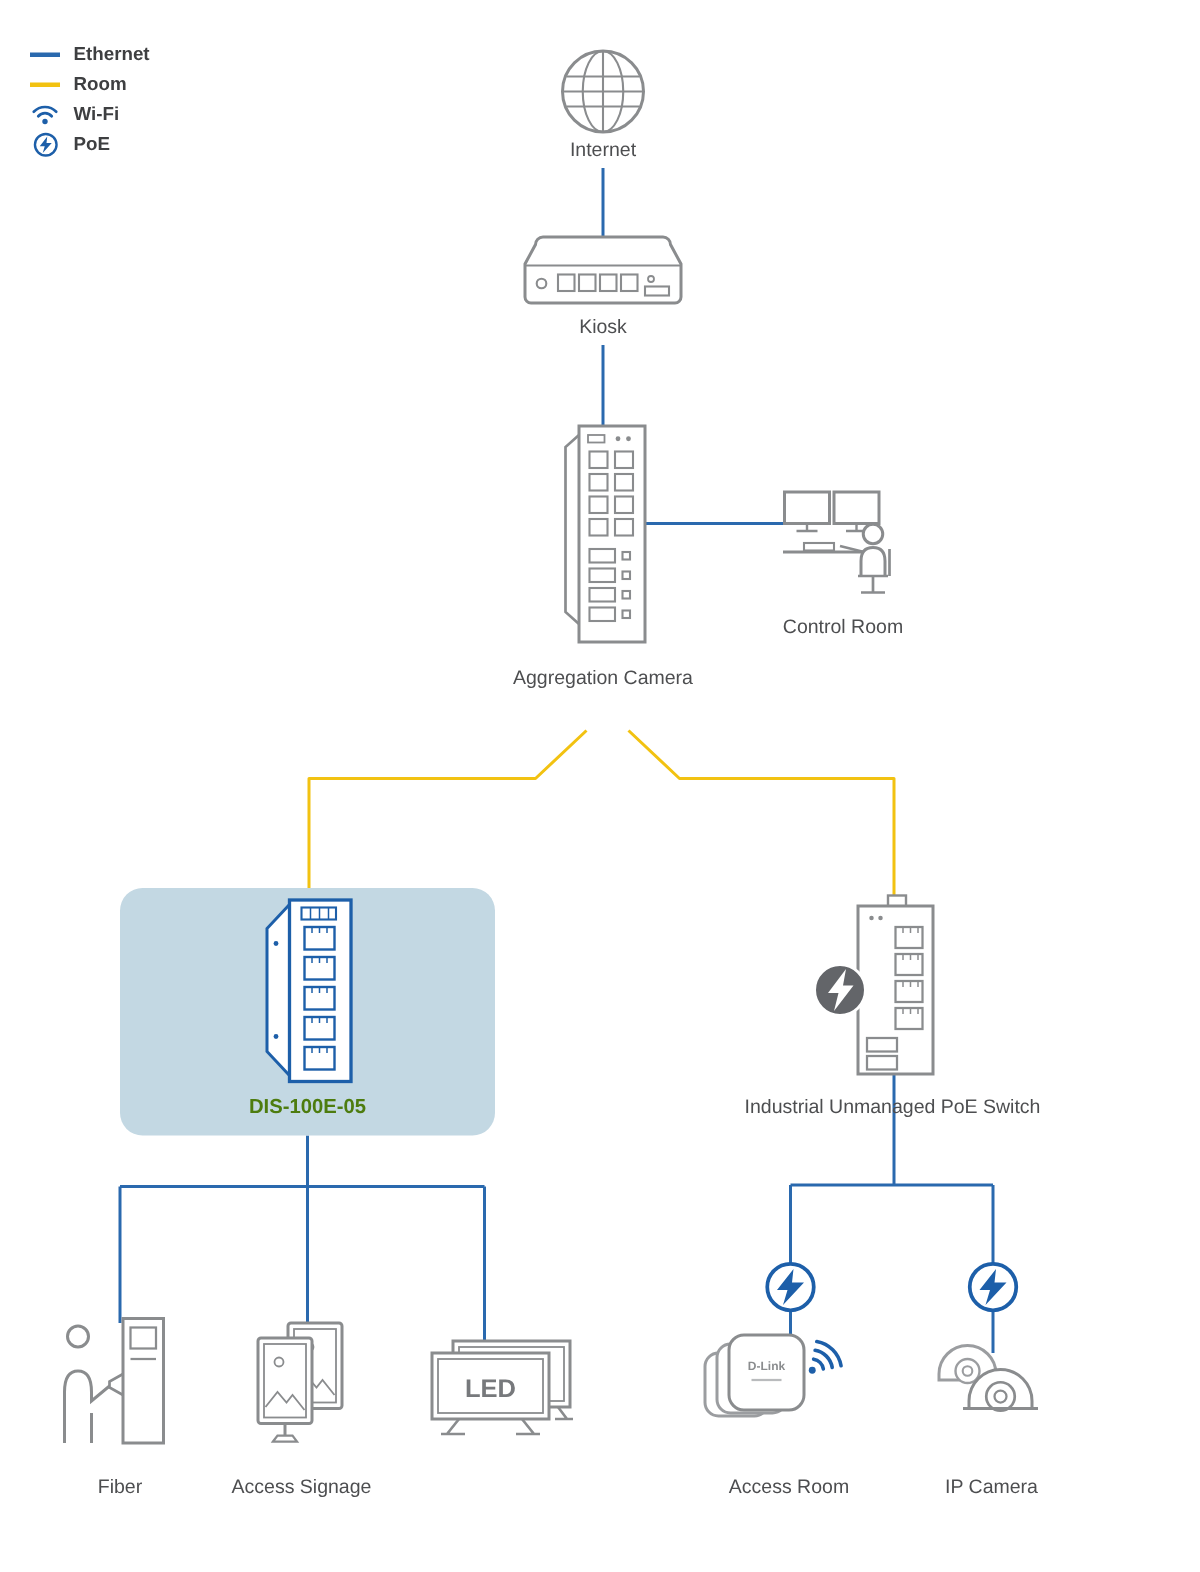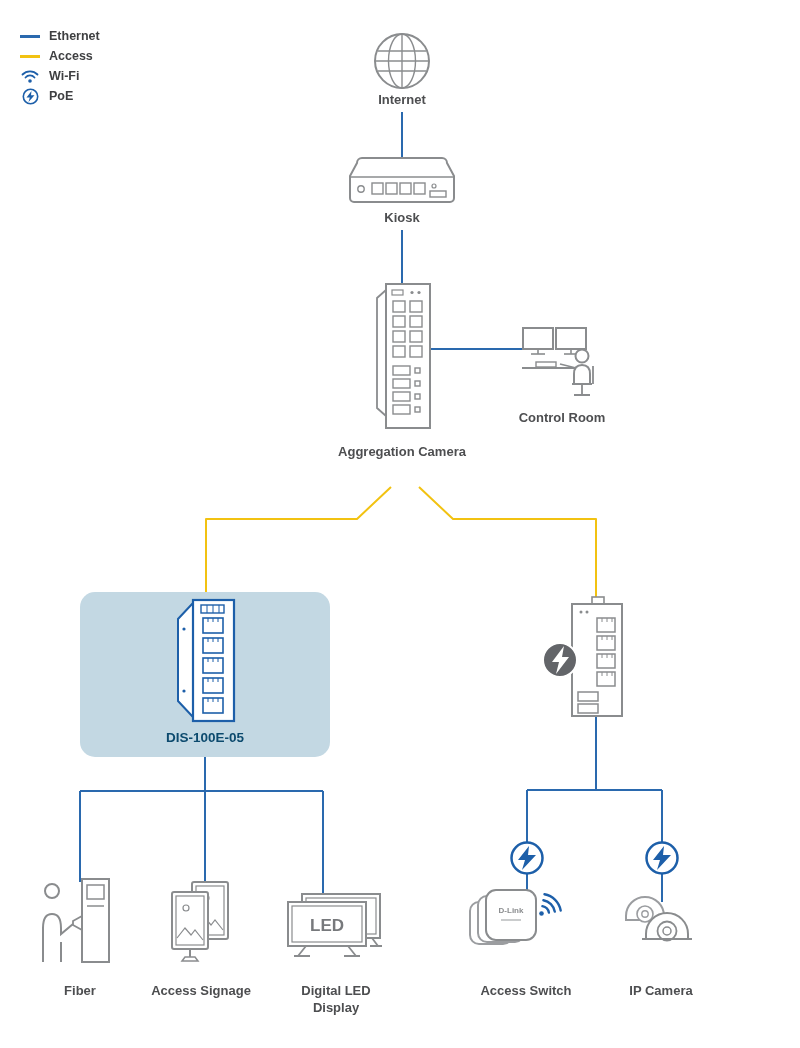--- a/index.html
+++ b/index.html
@@ -2,22 +2,22 @@
 <html><head>
 <meta charset="utf-8">
 <style>
   *{box-sizing:border-box;margin:0;padding:0}
   html,body{background:#fff}
   .stage{position:relative;width:800px;height:1048px;background:#fff;overflow:hidden;
          font-family:"Liberation Sans",sans-serif}
   .abs{position:absolute}
   svg{display:block}
   .lines{position:absolute;left:0;top:0}
-  .label{position:absolute;font-size:13px;font-weight:700;color:#4d4e50;text-align:center;line-height:1.3}
-  .label.blue{color:#0c4a6e;font-weight:700;font-size:13.5px}
+  .label{position:absolute;font-size:13px;font-weight:400;color:#4d4e50;text-align:center;line-height:1.3}
+  .label.blue{color:#4d7c0f;font-weight:700;font-size:13.5px}
   .hlbox{position:absolute;left:80px;top:592px;width:250px;height:165px;border-radius:15px;background:#c3d8e3}
   .legend{position:absolute;left:20px;top:26px}
   .legend-row{display:flex;align-items:center;height:20px}
   .legend-swatch{width:20px;height:3px;margin-right:9px}
   .legend-swatch.eth{background:#2a69ae}
   .legend-swatch.fib{background:#f2c211}
   .legend-iconwrap{width:20px;margin-right:9px;display:flex;justify-content:center}
   .legend-label{font-size:12.5px;font-weight:600;color:#3e3f41}
 </style>
 </head>
@@ -48,21 +48,21 @@
 
   <div class="hlbox"></div>
 
   <div class="legend">
     <div class="legend-row">
       <span class="legend-swatch eth"></span>
       <span class="legend-label">Ethernet</span>
     </div>
     <div class="legend-row">
       <span class="legend-swatch fib"></span>
-      <span class="legend-label">Access</span>
+      <span class="legend-label">Room</span>
     </div>
     <div class="legend-row">
       <span class="legend-iconwrap">
         <svg width="20" height="16" viewBox="0 0 20 16">
           <g fill="none" stroke="#1d5fa9" stroke-width="1.8" stroke-linecap="round">
             <path d="M2.5 6.5 a10.5 10.5 0 0 1 15 0"></path>
             <path d="M5.5 9.5 a6 6 0 0 1 9 0"></path>
           </g>
           <circle cx="10" cy="13" r="1.8" fill="#1d5fa9"></circle>
         </svg>
@@ -255,19 +255,19 @@
       <circle cx="23" cy="25" r="4" fill="none" stroke="#8a8c8e" stroke-width="1.5"></circle>
       <line x1="-2" y1="33" x2="48" y2="33" stroke="#8a8c8e" stroke-width="2"></line>
     </g>
   </svg>
 
   <div class="label" style="left:352px;top:92px;width:100px">Internet</div>
   <div class="label" style="left:352px;top:210px;width:100px">Kiosk</div>
   <div class="label" style="left:312px;top:444px;width:180px">Aggregation Camera</div>
   <div class="label" style="left:492px;top:410px;width:140px">Control Room</div>
   <div class="label blue" style="left:125px;top:729px;width:160px">DIS-100E-05</div>
+  <div class="label" style="left:455px;top:730px;width:280px">Industrial Unmanaged PoE Switch</div>
   <div class="label" style="left:30px;top:983px;width:100px">Fiber</div>
   <div class="label" style="left:131px;top:983px;width:140px">Access Signage</div>
-  <div class="label" style="left:281px;top:983px;width:110px">Digital LED Display</div>
-  <div class="label" style="left:466px;top:983px;width:120px">Access Switch</div>
+  <div class="label" style="left:466px;top:983px;width:120px">Access Room</div>
   <div class="label" style="left:601px;top:983px;width:120px">IP Camera</div>
 
 </div>
 
 </body></html>

